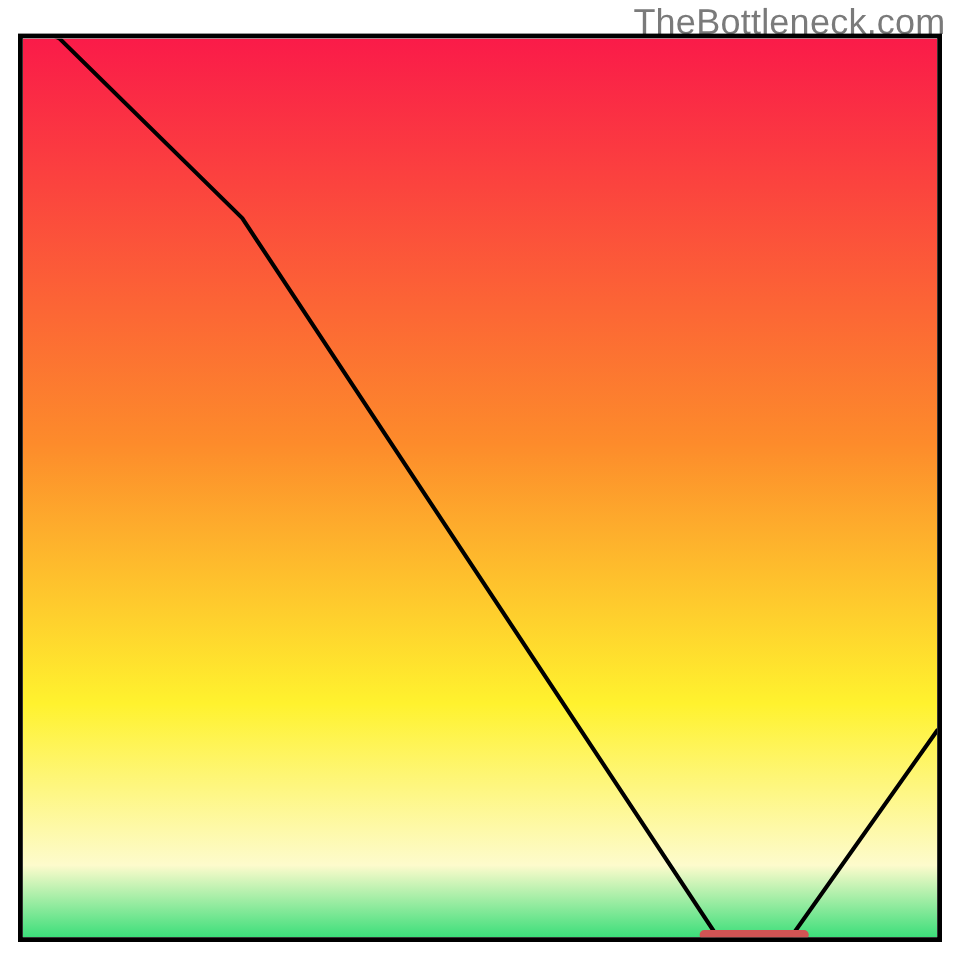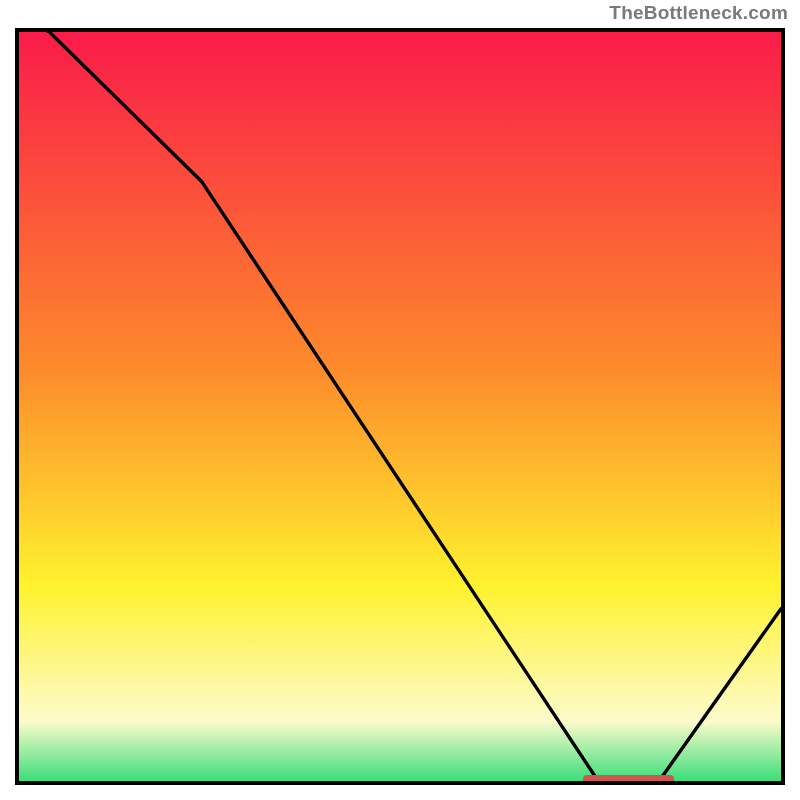--- a/index.html
+++ b/index.html
@@ -13,22 +13,22 @@
   }
   .stage {
     position: relative;
     width: 800px;
     height: 800px;
   }
   .attribution {
     position: absolute;
     top: 2px;
     right: 12px;
-    font-size: 19px;
-    font-weight: 700;
+    font-size: 30px;
+    font-weight: 400;
     color: #7a7a7a;
     letter-spacing: 0.2px;
   }
   .plot {
     position: absolute;
     left: 15px;
     top: 28px;
     width: 770px;
     height: 757px;
     box-sizing: border-box;

